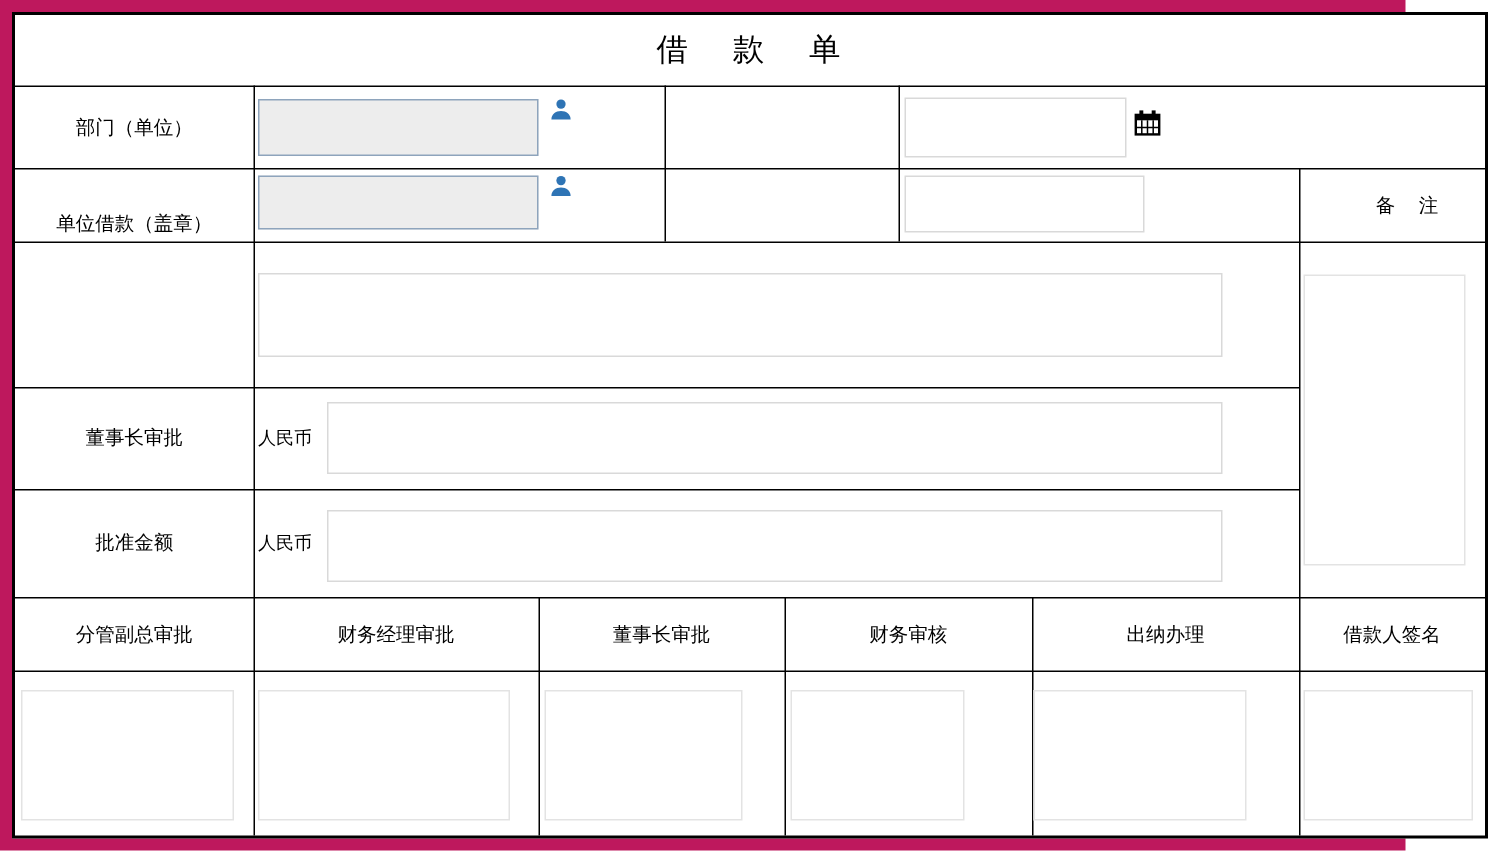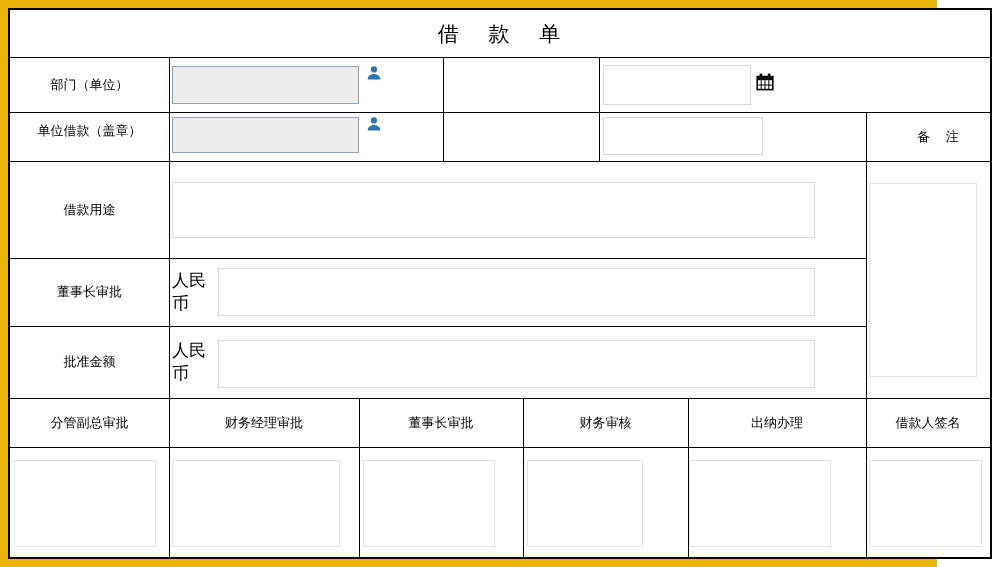--- a/index.html
+++ b/index.html
@@ -4,21 +4,21 @@
 <style>
   * { box-sizing: border-box; }
   html, body { margin: 0; padding: 0; }
   body {
     width: 999px; height: 567px;
     background: #ffffff;
     font-family: "Liberation Sans", "DejaVu Sans", sans-serif;
     color: #000;
     overflow: hidden;
   }
-  .sheet { position: relative; width: 937px; height: 567px; background: #eab308; }
+  .sheet { position: relative; width: 937px; height: 567px; background: #be185d; }
   .table {
     position: absolute; left: 8px; top: 8px;
     width: 984px; height: 551px;
     border: 2px solid #000;
     background: #fff;
   }
   .hl { position: absolute; height: 1px; background: #000; }
   .vl { position: absolute; width: 1px; background: #000; }
   .cell {
     position: absolute; display: flex;
@@ -35,21 +35,21 @@
     resize: none; color: #000;
   }
   .picker { background: #ededed; border: 1px solid #8ea4bc; }
   .signbox, .remarkbox { border: 1px solid #e3e3e3; }
   .icon-btn {
     position: absolute; padding: 0; margin: 0; border: none;
     background: transparent; cursor: pointer; line-height: 0;
   }
   .rmb {
     position: absolute; display: flex; align-items: center;
-    font-size: 17px; justify-content: flex-start;
+    font-size: 12px; justify-content: flex-start;
   }
 </style>
 </head>
 <body>
 
 <div class="sheet">
   <div class="table">
 
     <div class="hl" style="top:47px;left:0;width:980px;"></div>
     <div class="hl" style="top:102px;left:0;width:980px;"></div>
@@ -83,32 +83,31 @@
         <rect x="1.2" y="3.6" width="15.6" height="3.6" fill="#000"></rect>
         <rect x="3.6" y="0.6" width="2.6" height="4.6" fill="#000"></rect>
         <rect x="11.8" y="0.6" width="2.6" height="4.6" fill="#000"></rect>
         <line x1="5.2" y1="7.2" x2="5.2" y2="16.6" stroke="#000" stroke-width="1"></line>
         <line x1="9" y1="7.2" x2="9" y2="16.6" stroke="#000" stroke-width="1"></line>
         <line x1="12.8" y1="7.2" x2="12.8" y2="16.6" stroke="#000" stroke-width="1"></line>
         <line x1="1.2" y1="12" x2="16.8" y2="12" stroke="#000" stroke-width="1"></line>
       </svg>
     </button>
 
-    <div class="cell" style="left:0;top:96px;width:159px;height:49px;text-align:center;">单位借款（盖章）</div>
+    <div class="cell" style="left:0;top:114px;width:159px;height:49px;text-align:center;">单位借款（盖章）</div>
     <input class="tb picker" style="left: 162px; top: 107px; width: 187px; height: 36px;" value="">
     <button class="icon-btn" style="left:356px;top:106px;width:16px;height:16px;">
       <svg width="16" height="16" viewBox="0 0 16 16">
         <circle cx="8" cy="4.4" r="3.1" fill="#2e74b5"></circle>
         <path d="M1.6 14.6c0-3.4 2.8-5.6 6.4-5.6s6.4 2.2 6.4 5.6z" fill="#2e74b5"></path>
       </svg>
     </button>
     <input class="tb" style="left: 593px; top: 107px; width: 160px; height: 38px;" value="">
     <div class="cell remark-head" style="left:856px;top:102px;width:124px;height:49px;">备 注</div>
 
-    <div class="cell" style="left:0;top:151px;width:159px;height:97px;">借款用途</div>
     <textarea class="tb" style="left: 162px; top: 172px; width: 643px; height: 56px;"></textarea>
 
     <div class="cell" style="left:0;top:248px;width:159px;height:68px;">董事长审批</div>
     <div class="rmb" style="left:162px;top:248px;width:44px;height:68px;">人民币</div>
     <input class="tb" style="left: 208px; top: 258px; width: 597px; height: 48px;" value="">
 
     <div class="cell" style="left:0;top:316px;width:159px;height:72px;">批准金额</div>
     <div class="rmb" style="left:162px;top:316px;width:44px;height:72px;">人民币</div>
     <input class="tb" style="left: 208px; top: 330px; width: 597px; height: 48px;" value="">
 

